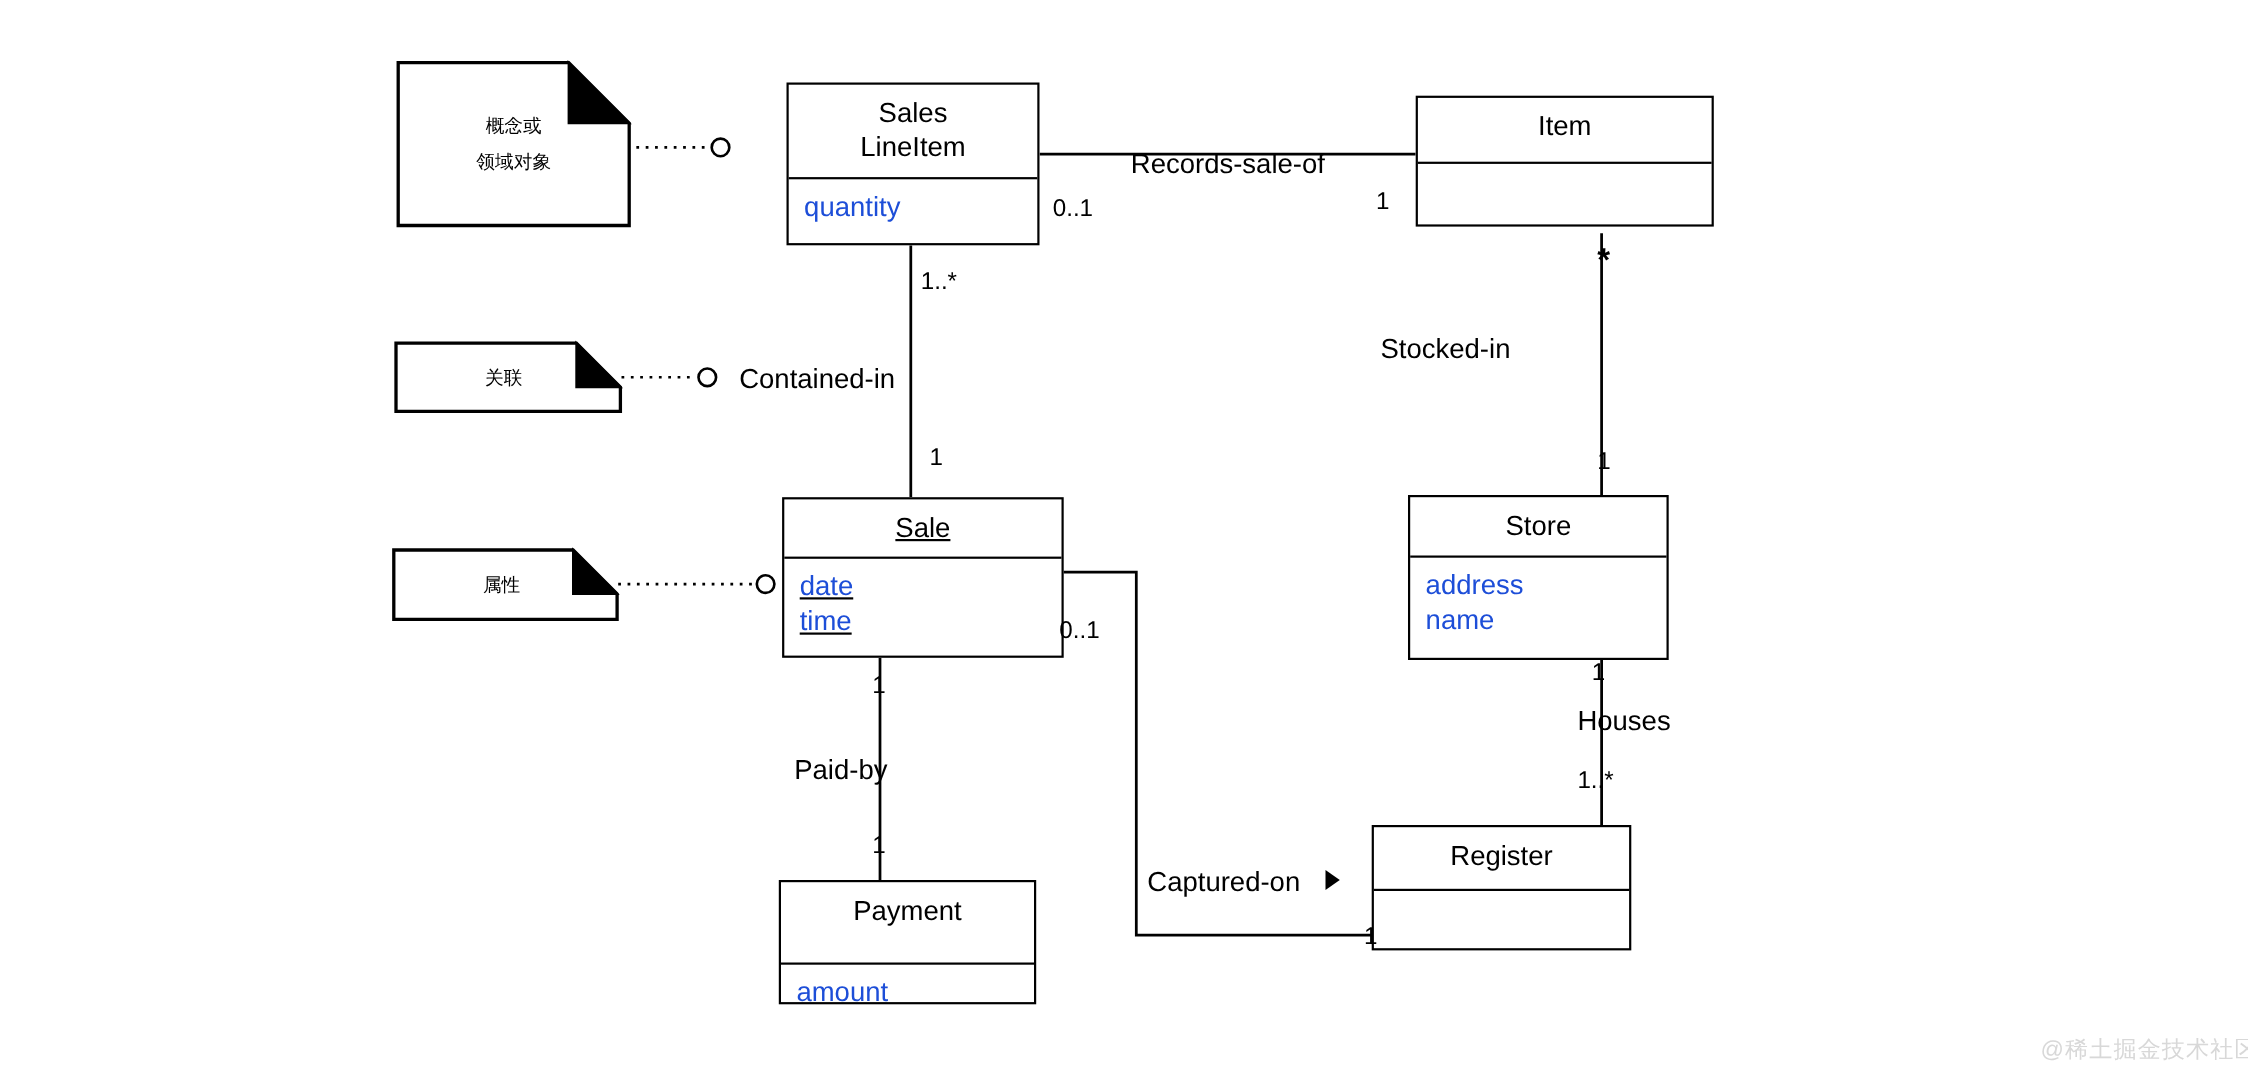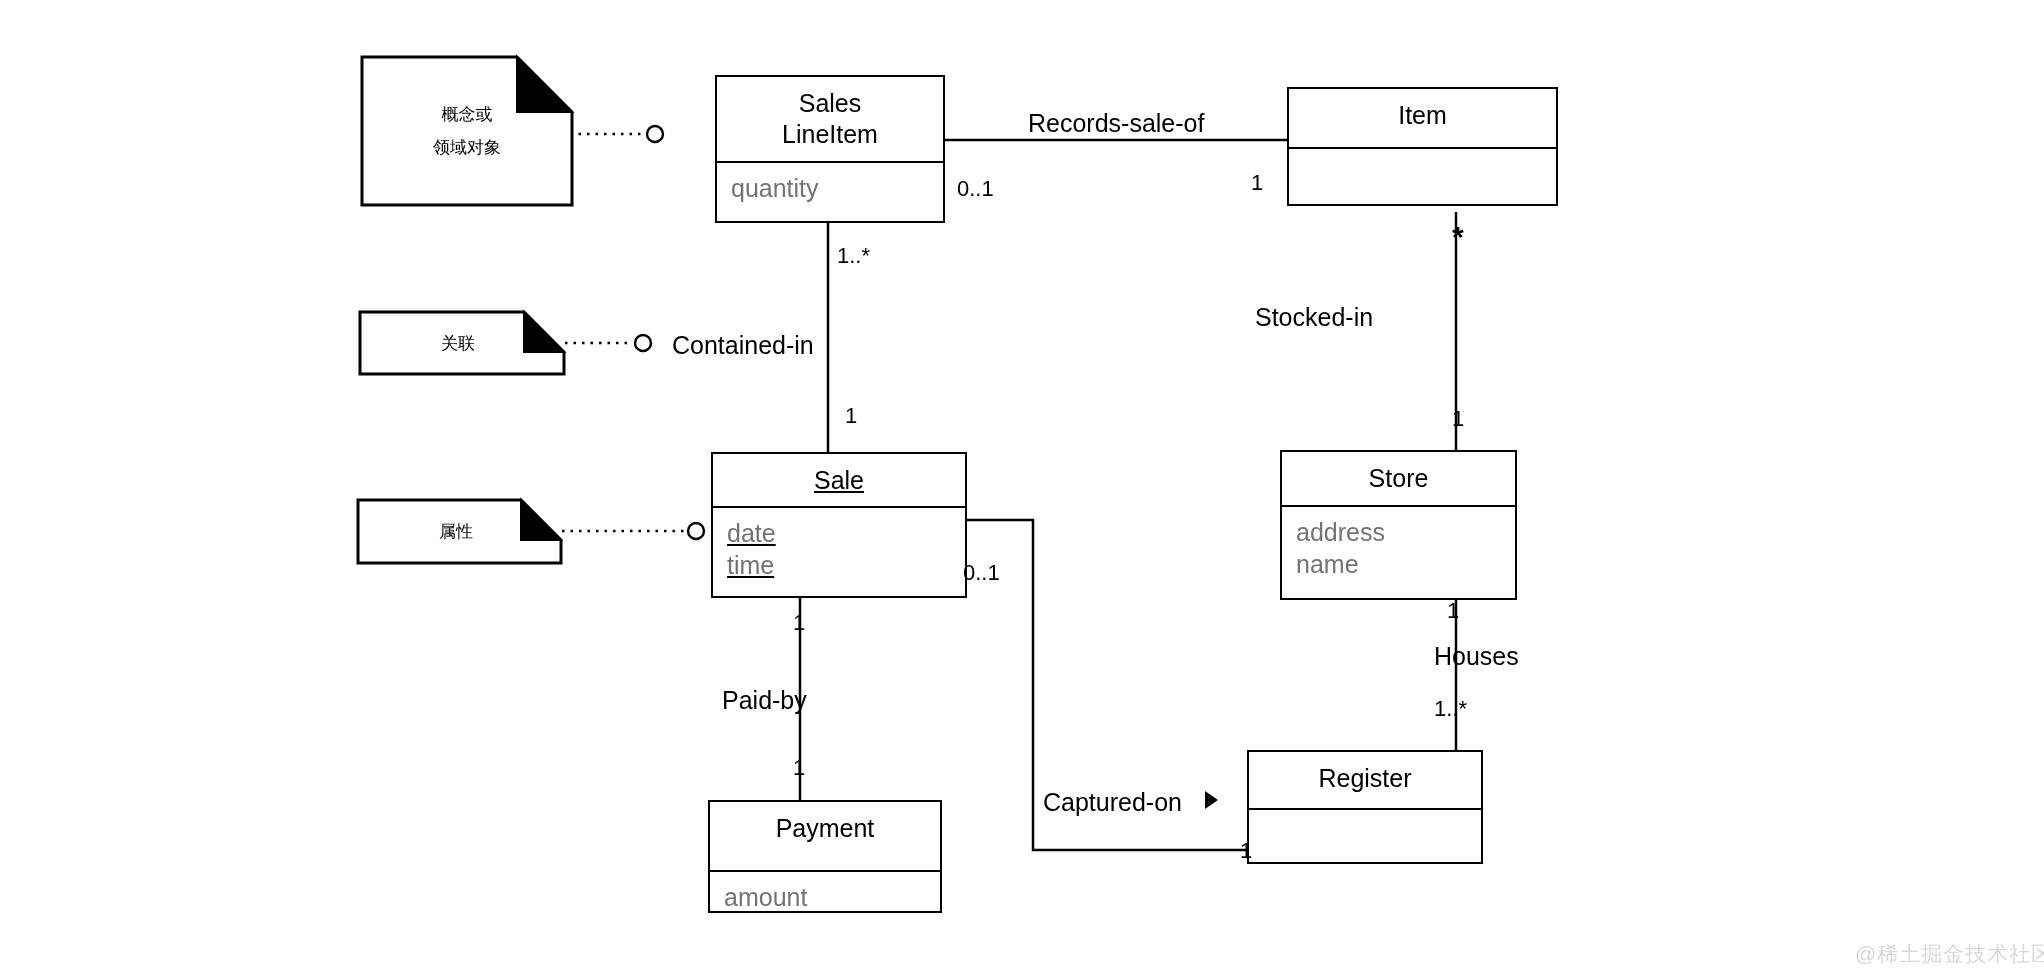--- a/index.html
+++ b/index.html
@@ -37,21 +37,21 @@
     color: #000;
     line-height: 31px;
     padding: 11px 4px 11px 4px;
     box-sizing: border-box;
   }
   .uml-class .sep {
     border-top: 2px solid #000;
   }
   .uml-class .attr-cmp {
     font-size: 25px;
-    color: #737373;
+    color: #1d4ed8;
     line-height: 32px;
     padding: 9px 0 9px 14px;
     box-sizing: border-box;
   }
   
   .uml-note {
     position: absolute;
   }
   .uml-note .note-text {
     position: absolute;
@@ -198,38 +198,38 @@
     <div class="name-cmp" style="height:53px;border-radius:11px;">
       <div>Store</div>
     </div>
     <div class="sep attr-cmp" style="height:95px;">
       <div>address</div>
       <div>name</div>
     </div>
   </div>
 
   <div class="uml-class" style="left:708px; top:800px; width:234px; height:113px;">
-    <div class="name-cmp" style="height:68px;">
+    <div class="name-cmp" style="height:46px;">
       <div>Payment</div>
     </div>
-    <div class="sep attr-cmp" style="height:56px;">
+    <div class="sep attr-cmp" style="height:56px;margin-top:27px;">
       <div>amount</div>
     </div>
   </div>
 
   <div class="uml-class" style="left:1247px; top:750px; width:236px; height:114px;">
     <div class="name-cmp" style="height:56px;">
       <div>Register</div>
     </div>
     <div class="sep attr-cmp" style="height:55px;">
       <div></div>
     </div>
   </div>
 
-  <div class="lbl" style="left:1028px; top:111px;"><span>Records-sale-of</span></div>
+  <div class="lbl" style="left:1028px; top:137px;"><span>Records-sale-of</span></div>
 
   <div class="lbl" style="left:672px; top:333px;"><span>Contained-in</span></div>
 
   <div class="lbl" style="left:1255px; top:305px;"><span>Stocked-in</span></div>
 
   <div class="lbl" style="left:722px; top:688px;"><span>Paid-by</span></div>
 
   <div class="lbl" style="left:1434px; top:644px;"><span>Houses</span></div>
 
   <div class="lbl" style="left:1043px; top:790px;"><span>Captured-on</span></div>

